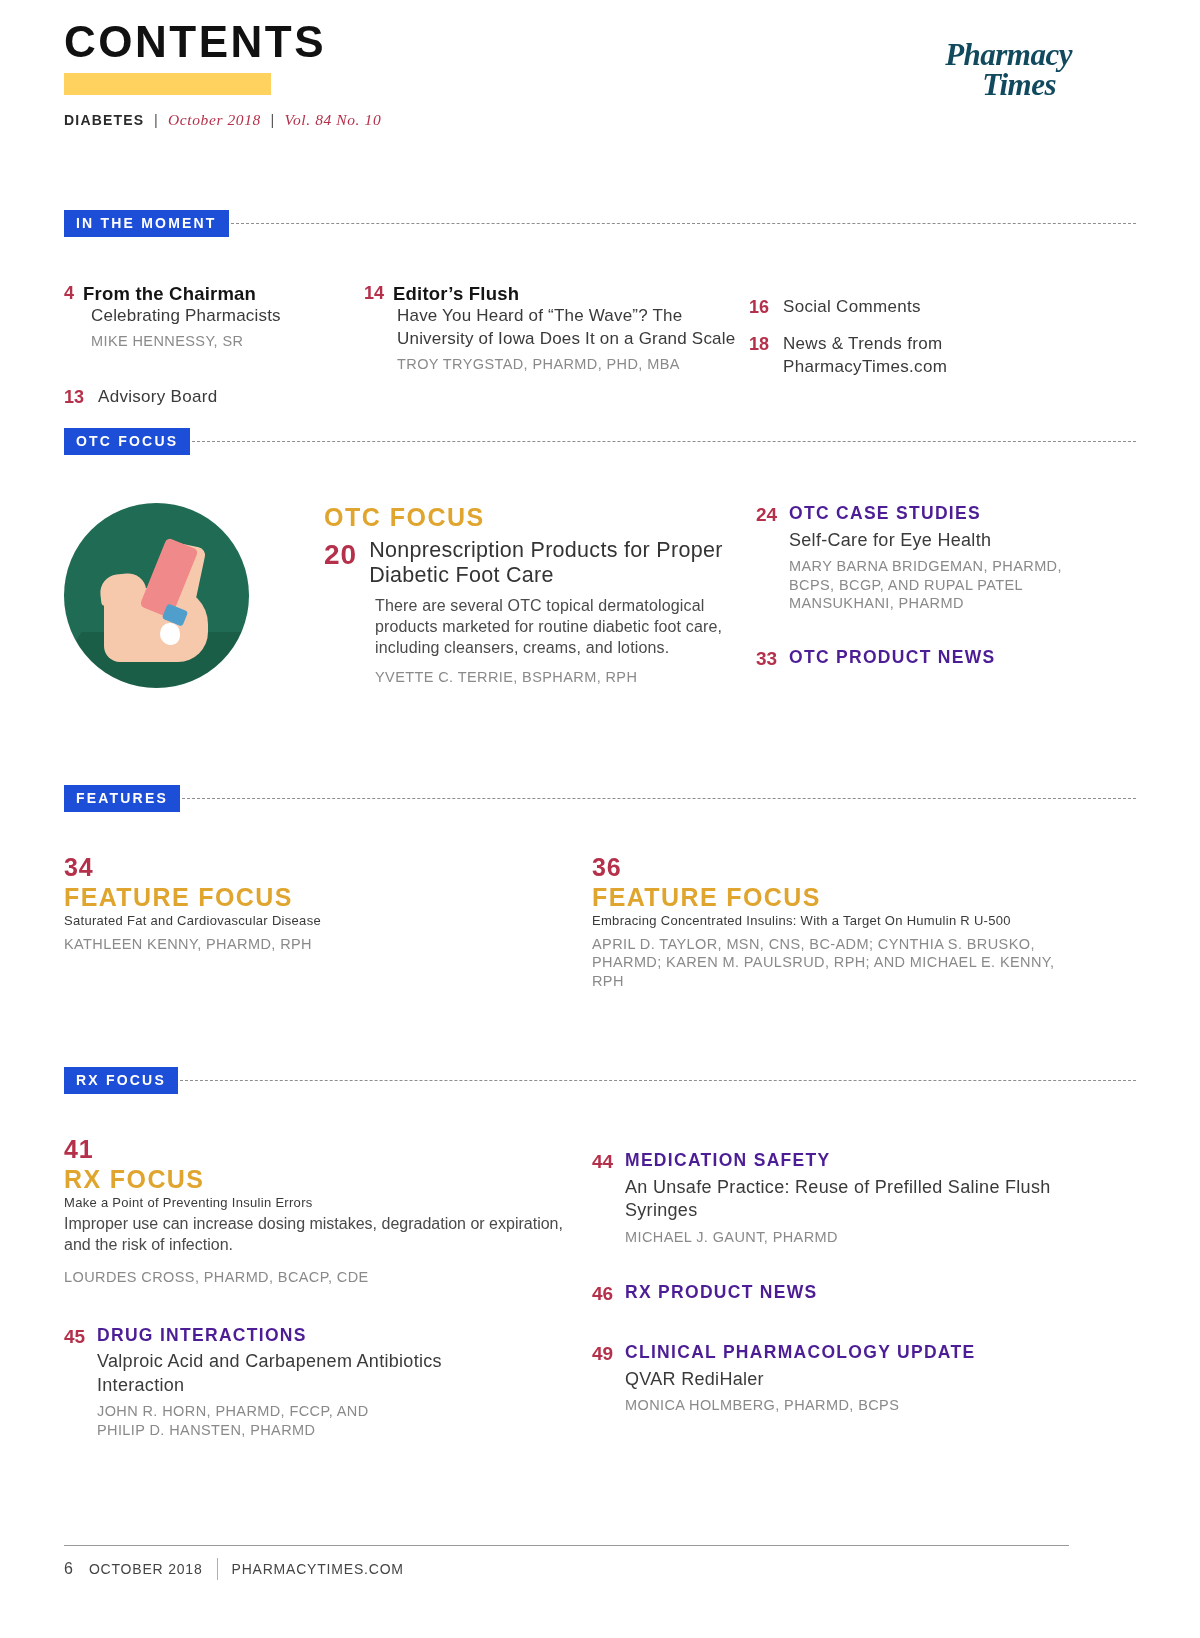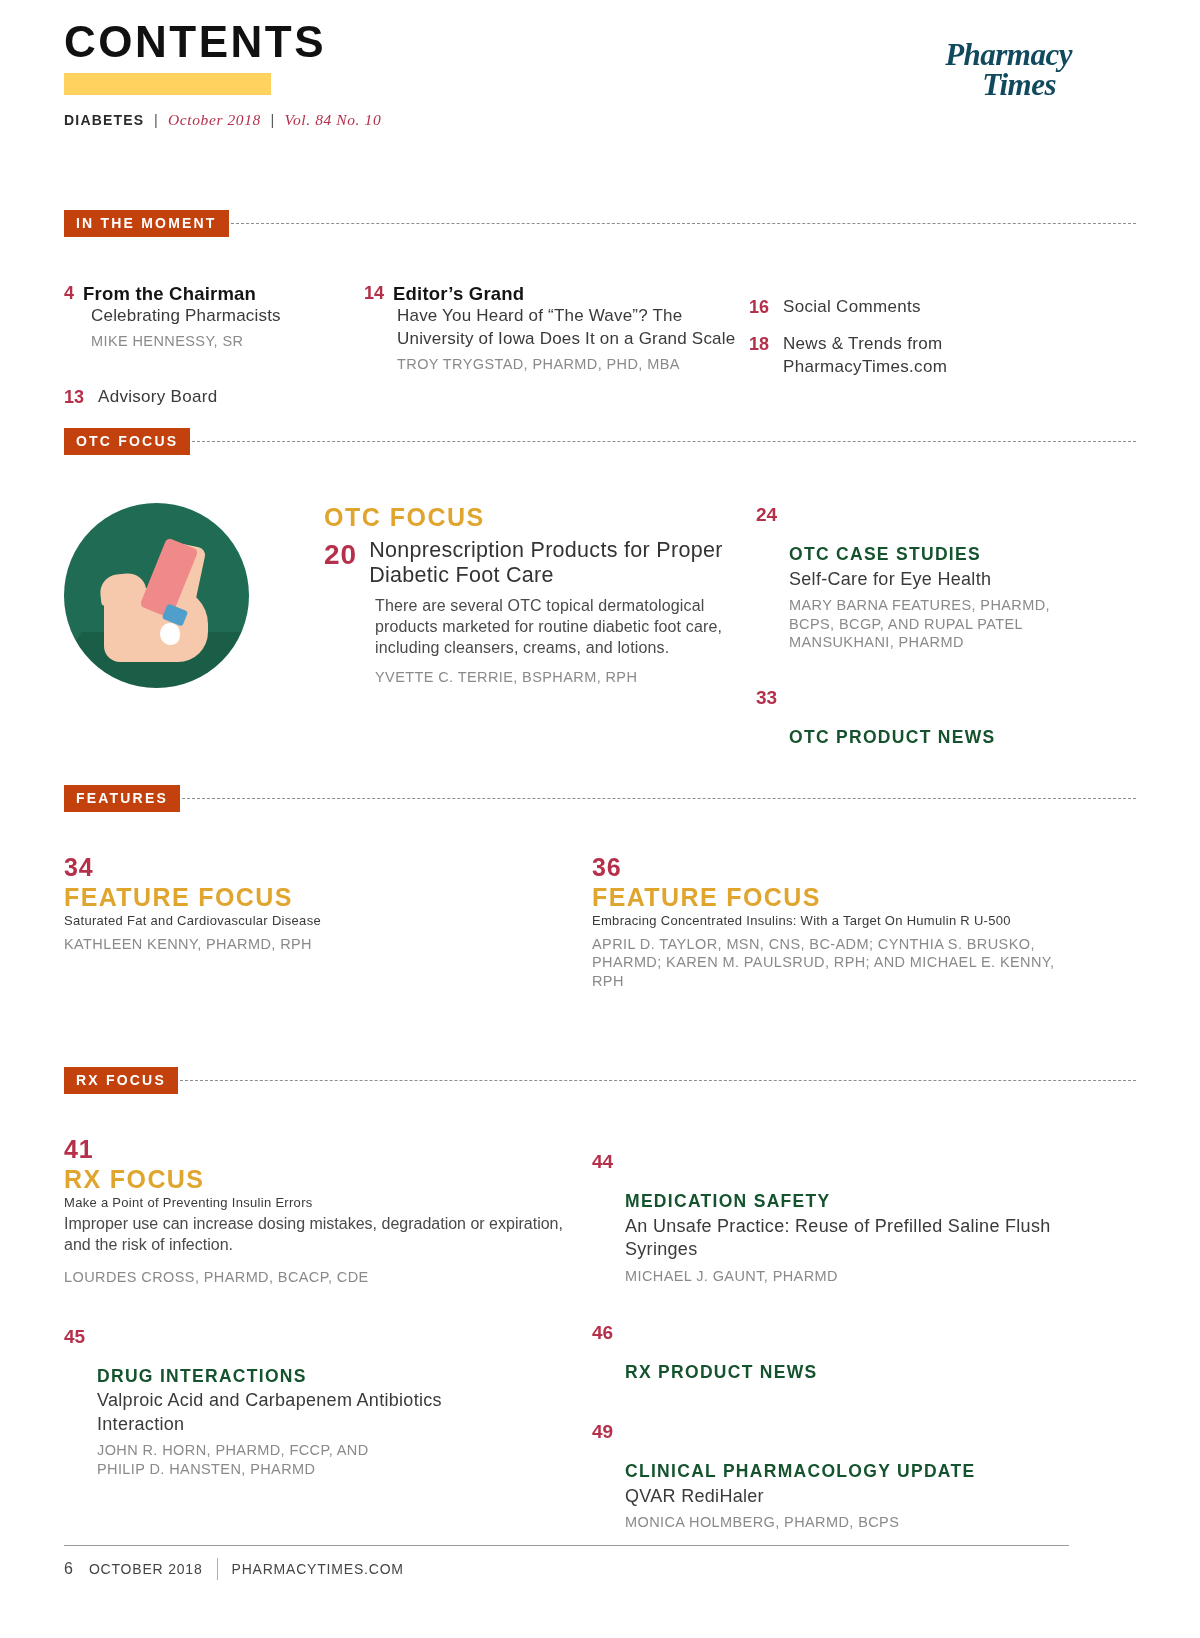--- a/index.html
+++ b/index.html
@@ -26,21 +26,21 @@
 
   .logo { position: absolute; right: 64px; top: 40px; width: 190px; text-align: right; color: #114a5e; }
   .logo .l1 { font-family: "Liberation Serif", serif; font-style: italic; font-weight: 700;
               font-size: 31px; letter-spacing: -0.5px; line-height: .96; }
   .logo .l2 { font-family: "Liberation Serif", serif; font-style: italic; font-weight: 700;
               font-size: 31px; letter-spacing: -0.5px; line-height: .96; margin-right: 16px; }
 
   
   .sec-head { display: flex; align-items: center; }
   .sec-tag {
-    background: #c2410c; color: #ffffff; font-size: 14px; font-weight: 700;
+    background: #1d4ed8; color: #ffffff; font-size: 14px; font-weight: 700;
     letter-spacing: 2.2px; padding: 5px 12px 6px 12px; white-space: nowrap;
   }
   .sec-dash { flex: 1; border-top: 1.6px dashed #8e8e8e; margin-left: 2px; }
   .byline { color: #8a8a8a; font-size: 14.5px; letter-spacing: .4px; line-height: 1.28; }
 
   
   .moment { position: absolute; left: 64px; top: 210px; width: 1072px; }
   .moment-cols { display: flex; margin-top: 45px; }
   .mcol1 { width: 300px; }
   .mcol2 { width: 385px; }
@@ -84,21 +84,21 @@
   .otc-kicker { font-size: 25px; color: #e0a52e; font-weight: 700; letter-spacing: 1.5px; margin-bottom: 6px; }
   .otc-title-row { display: flex; }
   .otc-num { color: #b5304a; font-weight: 700; font-size: 28px; margin-right: 12px; line-height: 1.18; letter-spacing: 1px; }
   .otc-title { font-size: 21.5px; color: #333; line-height: 1.18; letter-spacing: .3px; }
   .otc-deck { font-size: 16px; color: #4a4a4a; line-height: 1.33; margin-left: 51px; margin-top: 6px; letter-spacing: .15px; }
   .otc-by { margin-left: 51px; margin-top: 9px; }
 
   .otc-right { width: 392px; padding-left: 12px; }
   .r-row { display: flex; }
   .r-row .num { color: #b5304a; font-weight: 700; font-size: 19px; width: 33px; line-height: 1.25; }
-  .r-kick { font-size: 17.5px; color: #14532d; font-weight: 700; letter-spacing: 1.3px; line-height: 1.25; margin-top: 41px; }
+  .r-kick { font-size: 17.5px; color: #4c1d95; font-weight: 700; letter-spacing: 1.3px; line-height: 1.25; }
   .r-sub { font-size: 18px; color: #3a3a3a; line-height: 1.3; letter-spacing: .3px; margin-top: 2px; }
 
   
   .features { position: absolute; left: 64px; top: 785px; width: 1072px; }
   .feat-cols { display: flex; margin-top: 42px; }
   .fcol { width: 524px; }
   .fcol.right { margin-left: 4px; }
   .f-num { font-size: 25px; color: #b5304a; font-weight: 700; letter-spacing: .8px; line-height: 1.1; }
   .f-kick { font-size: 25px; color: #e0a52e; font-weight: 700; letter-spacing: 1.4px; line-height: 1.12; margin-top: 1px; }
   .f-title { font-size: 13px; color: #3a3a3a; line-height: 1.25; letter-spacing: .3px; margin-top: 2px; }
@@ -166,21 +166,21 @@
             <span class="num">13</span>
             <span class="txt">Advisory Board</span>
           </div>
         </div>
       </div>
 
       <div class="mcol2">
         <div>
           <div class="entry-inline">
             <span class="num">14</span>
-            <span class="hd18">Editor’s Grand</span>
+            <span class="hd18">Editor’s Flush</span>
           </div>
           <div class="deck" style="margin-left:33px">Have You Heard of “The Wave”? The University of Iowa Does It on a Grand Scale</div>
           <div class="byline" style="margin-left:33px;margin-top:5px">TROY TRYGSTAD, PHARMD, PHD, MBA</div>
         </div>
       </div>
 
       <div class="mcol3">
         <div class="m3row">
           <span class="num">16</span>
           <span class="txt">Social Comments</span>
@@ -222,21 +222,21 @@
         <div class="byline otc-by">YVETTE C. TERRIE, BSPHARM, RPH</div>
       </div>
 
       <div class="otc-right">
         <div>
           <div class="r-row">
             <span class="num">24</span>
             <span class="r-kick">OTC CASE STUDIES</span>
           </div>
           <div class="r-sub" style="margin-left:33px">Self-Care for Eye Health</div>
-          <div class="byline" style="margin-left:33px;margin-top:5px;max-width:300px">MARY BARNA FEATURES, PHARMD, BCPS, BCGP, AND RUPAL PATEL MANSUKHANI, PHARMD</div>
+          <div class="byline" style="margin-left:33px;margin-top:5px;max-width:300px">MARY BARNA BRIDGEMAN, PHARMD, BCPS, BCGP, AND RUPAL PATEL MANSUKHANI, PHARMD</div>
         </div>
         <div style="margin-top:34px">
           <div class="r-row">
             <span class="num">33</span>
             <span class="r-kick">OTC PRODUCT NEWS</span>
           </div>
         </div>
       </div>
     </div>
   </div>

